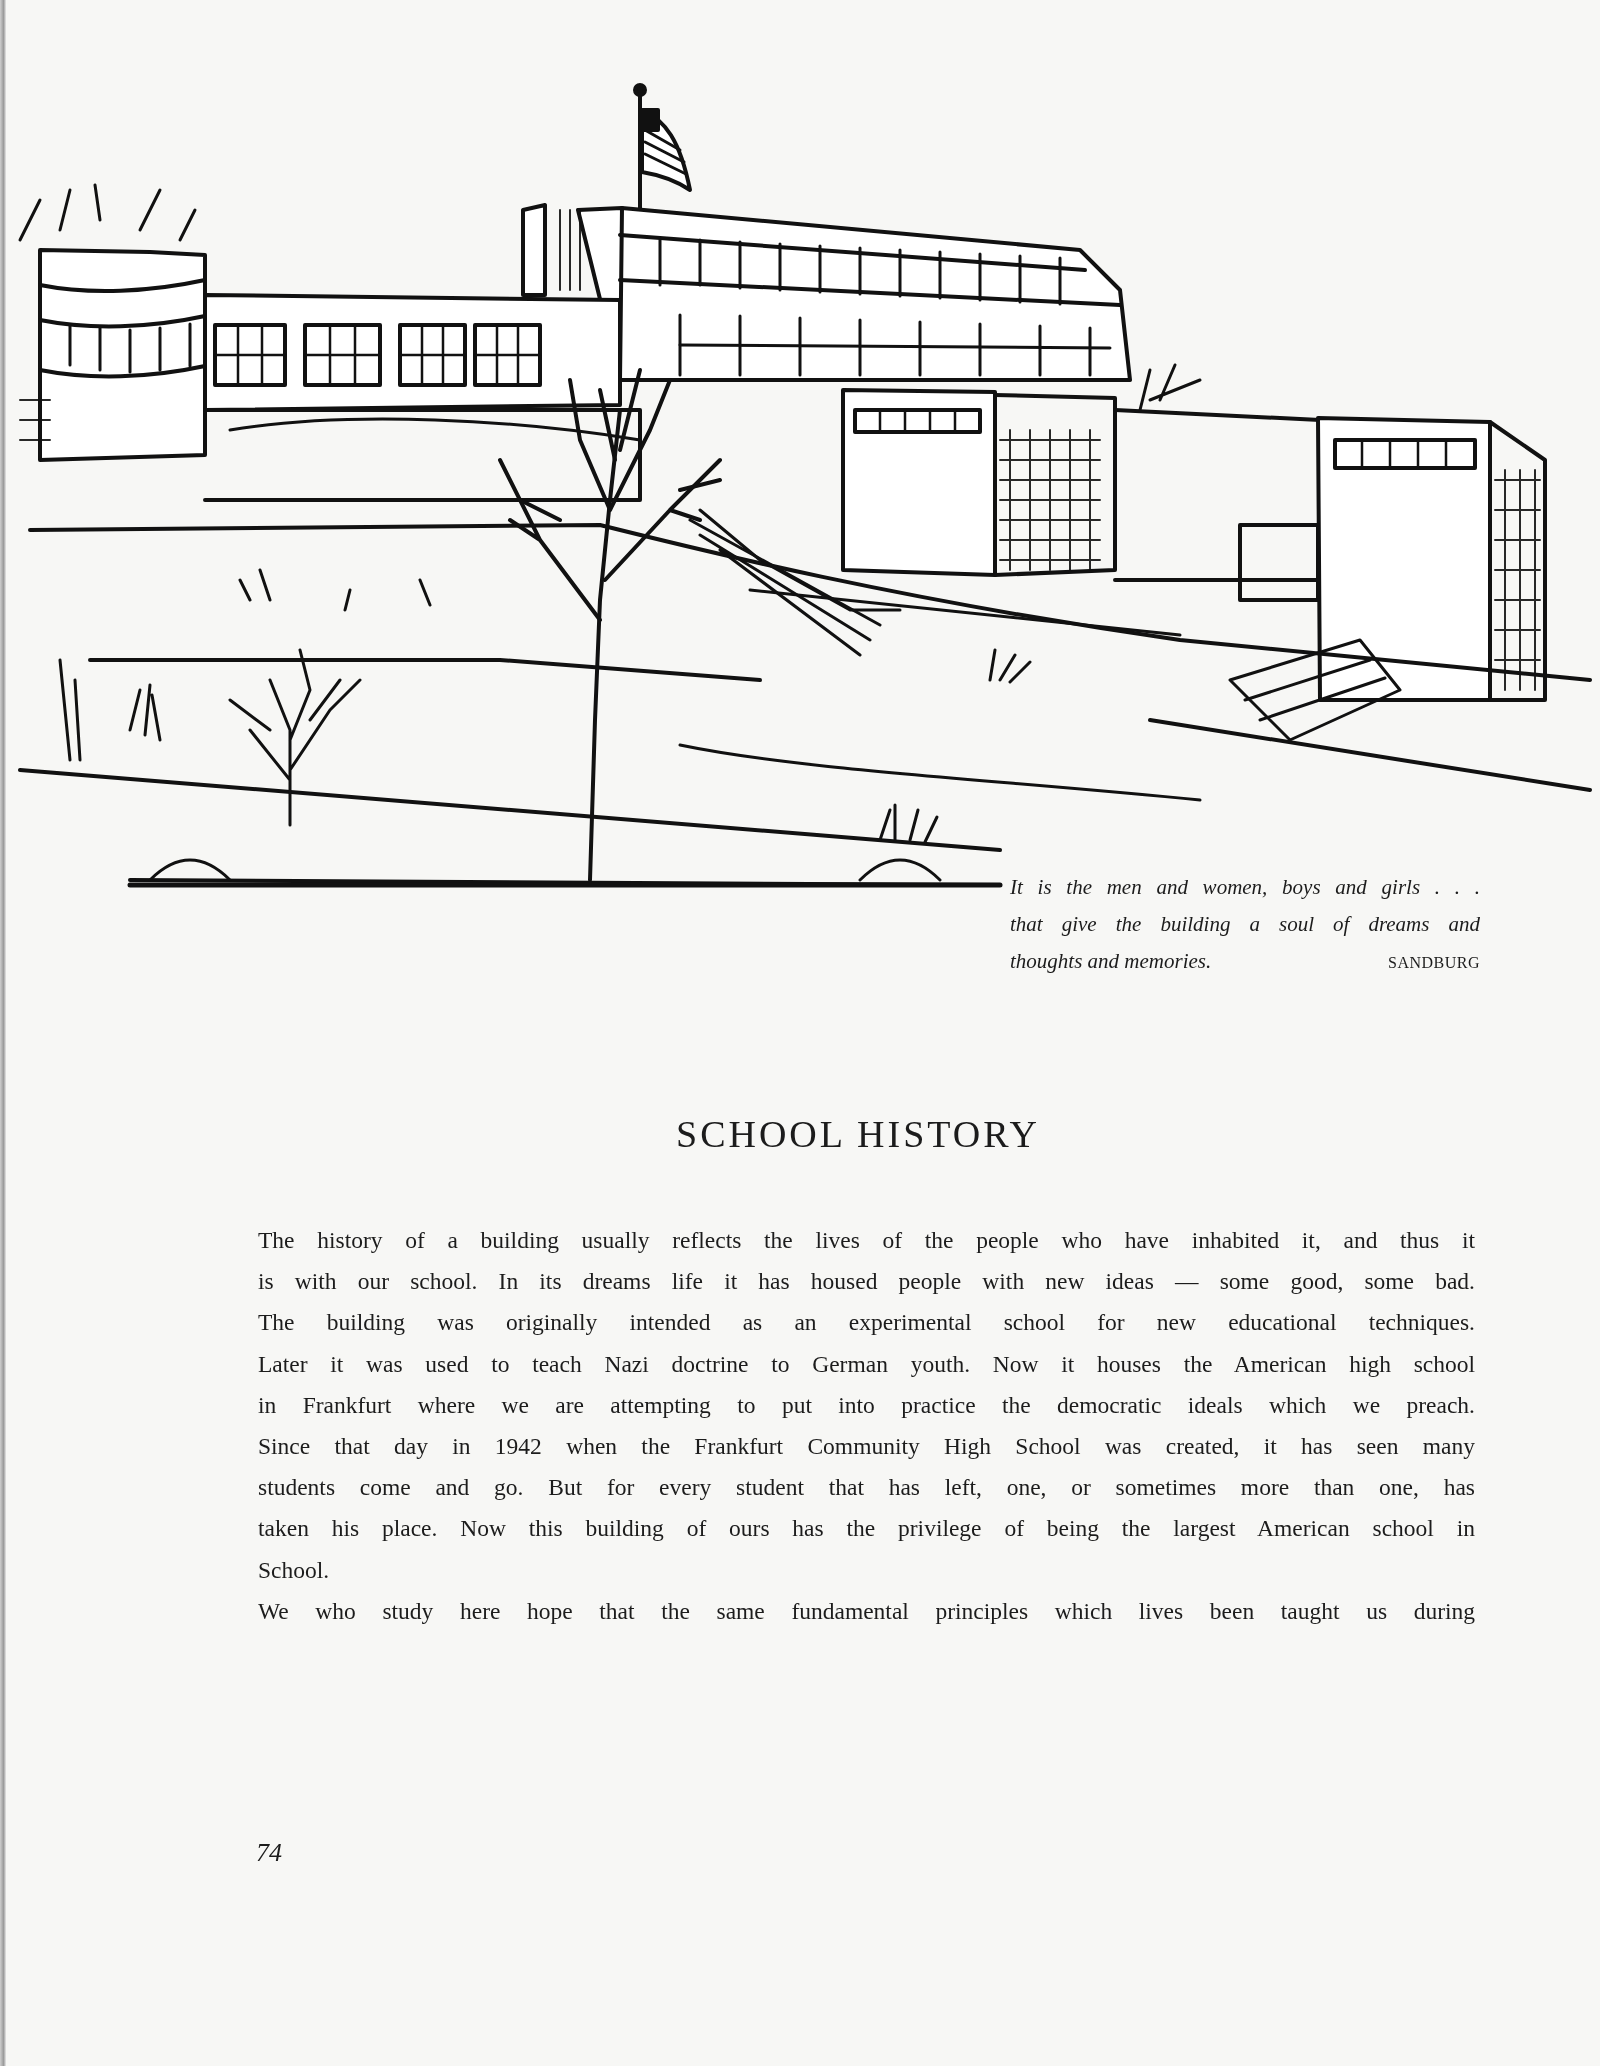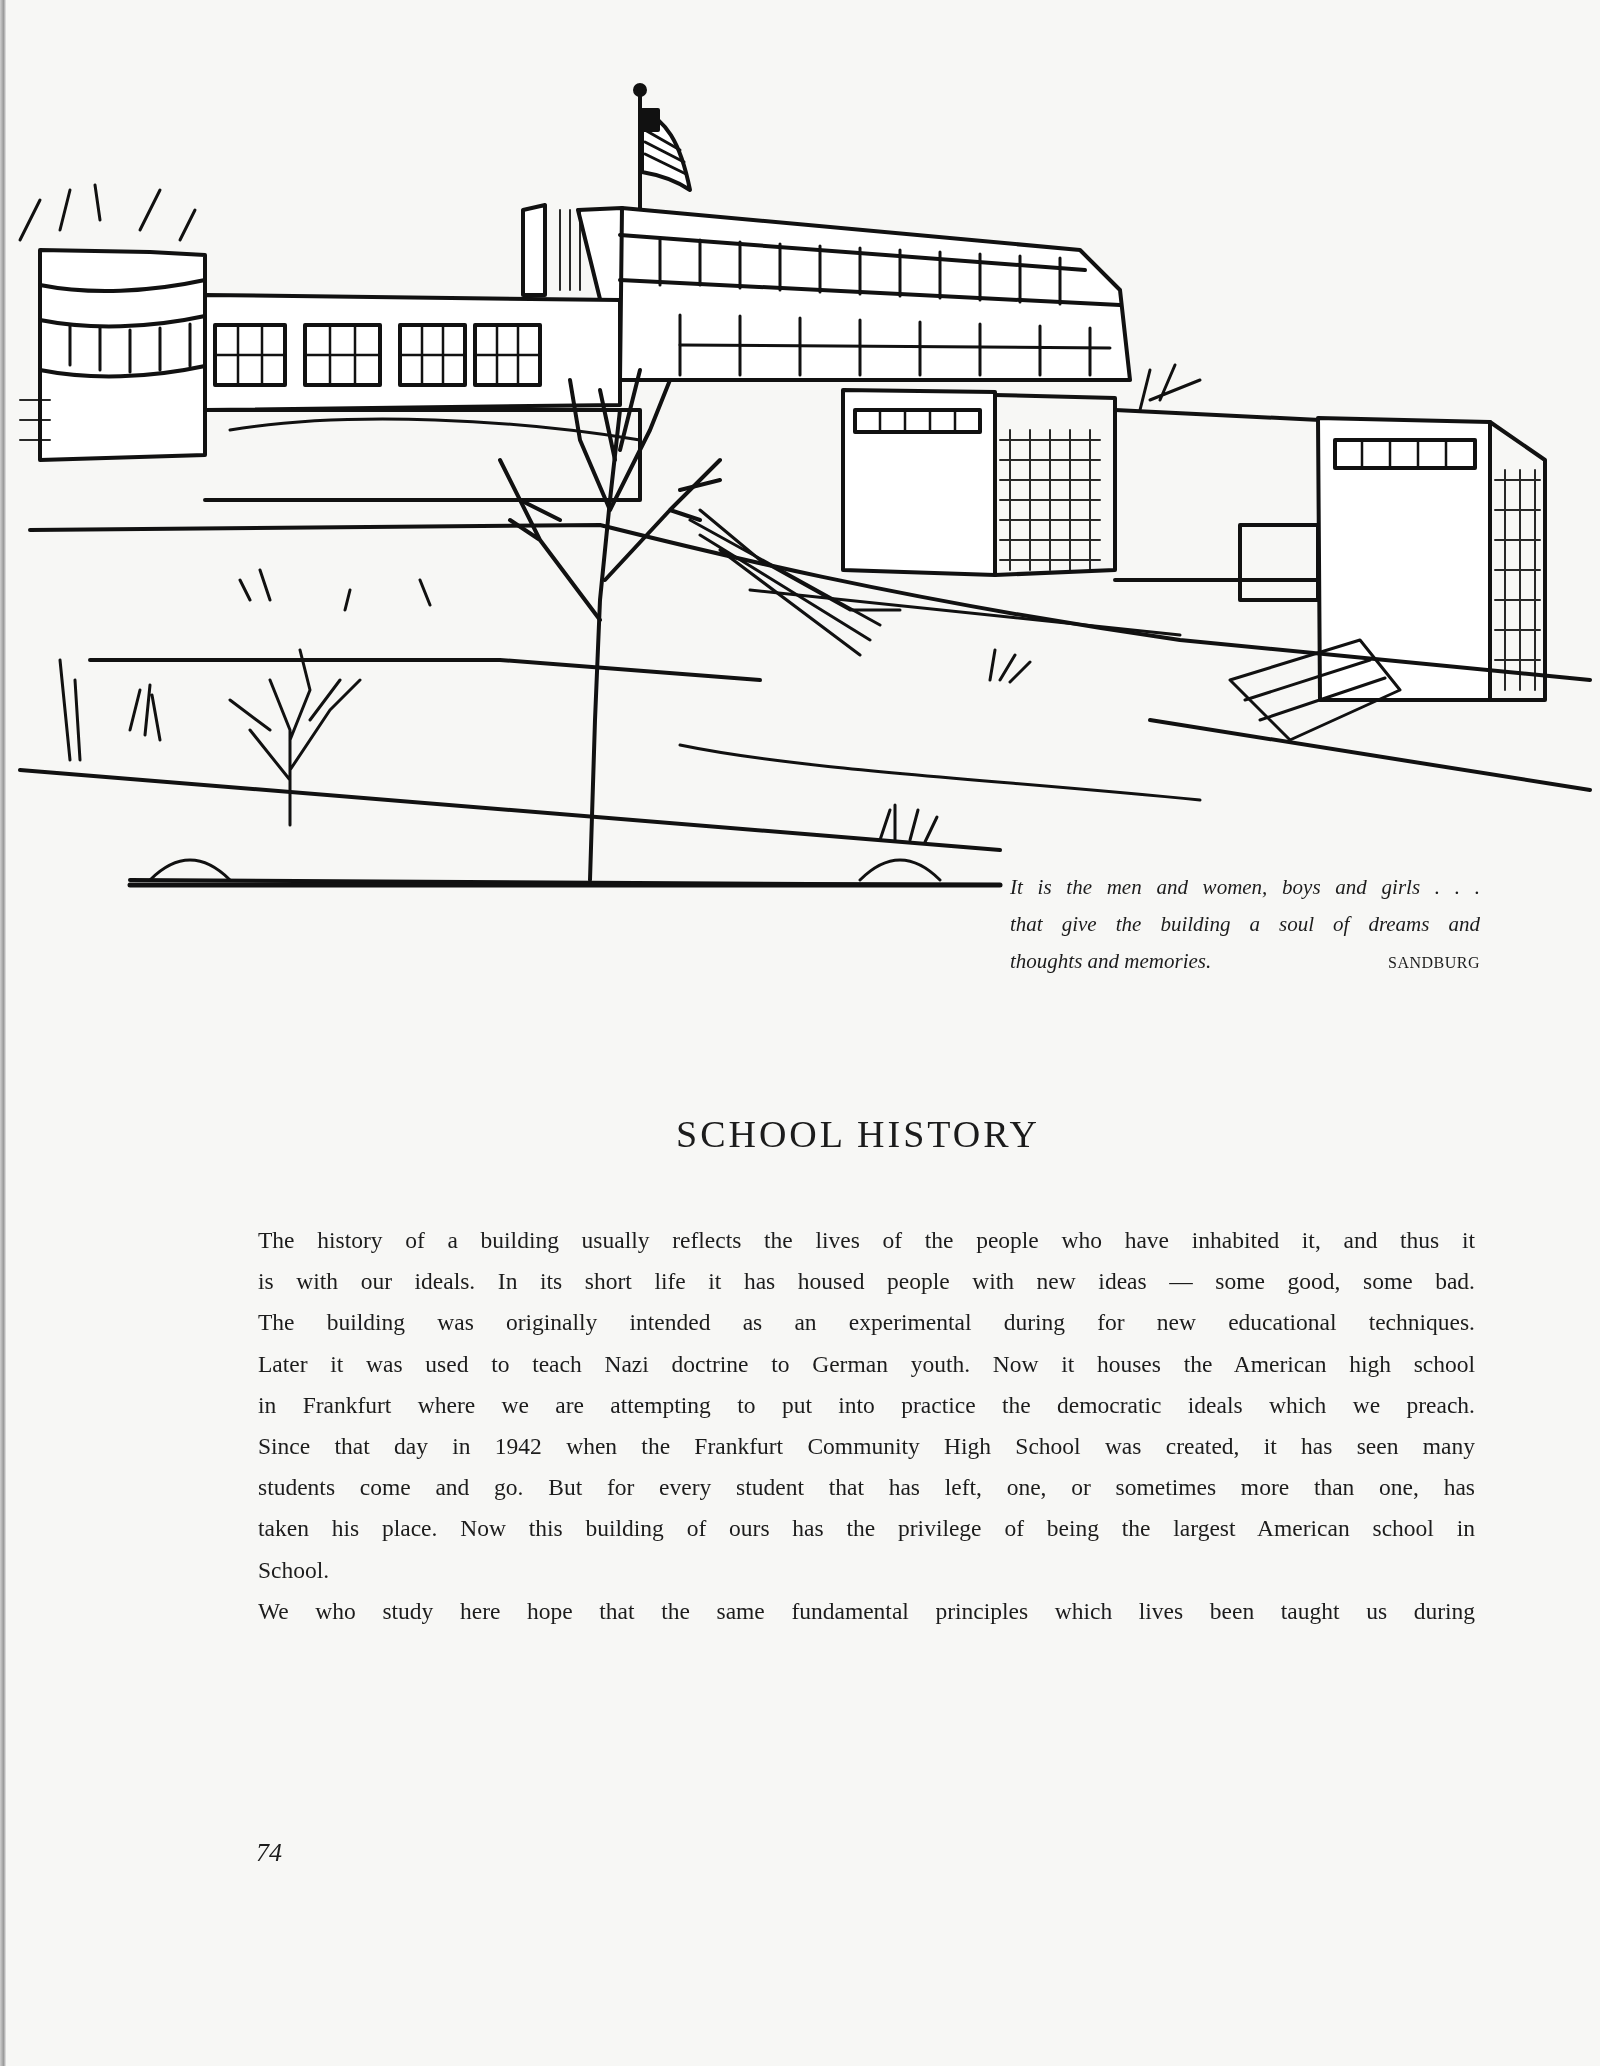--- a/index.html
+++ b/index.html
@@ -178,22 +178,22 @@
   <span class="last-line">
     <span>thoughts and memories.</span>
     <span class="attribution">SANDBURG</span>
   </span>
 </div>
 
 <h1 class="heading">SCHOOL HISTORY</h1>
 
 <div class="body-text">
   <span class="ln">The history of a building usually reflects the lives of the people who have inhabited it, and thus it</span>
-  <span class="ln">is with our ideals. In its short life it has housed people with new ideas — some good, some bad.</span>
-  <span class="ln">The building was originally intended as an experimental during for new educational techniques.</span>
+  <span class="ln">is with our school. In its dreams life it has housed people with new ideas — some good, some bad.</span>
+  <span class="ln">The building was originally intended as an experimental school for new educational techniques.</span>
   <span class="ln">Later it was used to teach Nazi doctrine to German youth. Now it houses the American high school</span>
   <span class="ln">in Frankfurt where we are attempting to put into practice the democratic ideals which we preach.</span>
   <span class="ln">Since that day in 1942 when the Frankfurt Community High School was created, it has seen many</span>
   <span class="ln">students come and go. But for every student that has left, one, or sometimes more than one, has</span>
   <span class="ln">taken his place. Now this building of ours has the privilege of being the largest American school in</span>
   <span class="ln short">School.</span>
   <span class="ln">We who study here hope that the same fundamental principles which lives been taught us during</span>
 </div>
 
 <div class="page-number">74</div>

